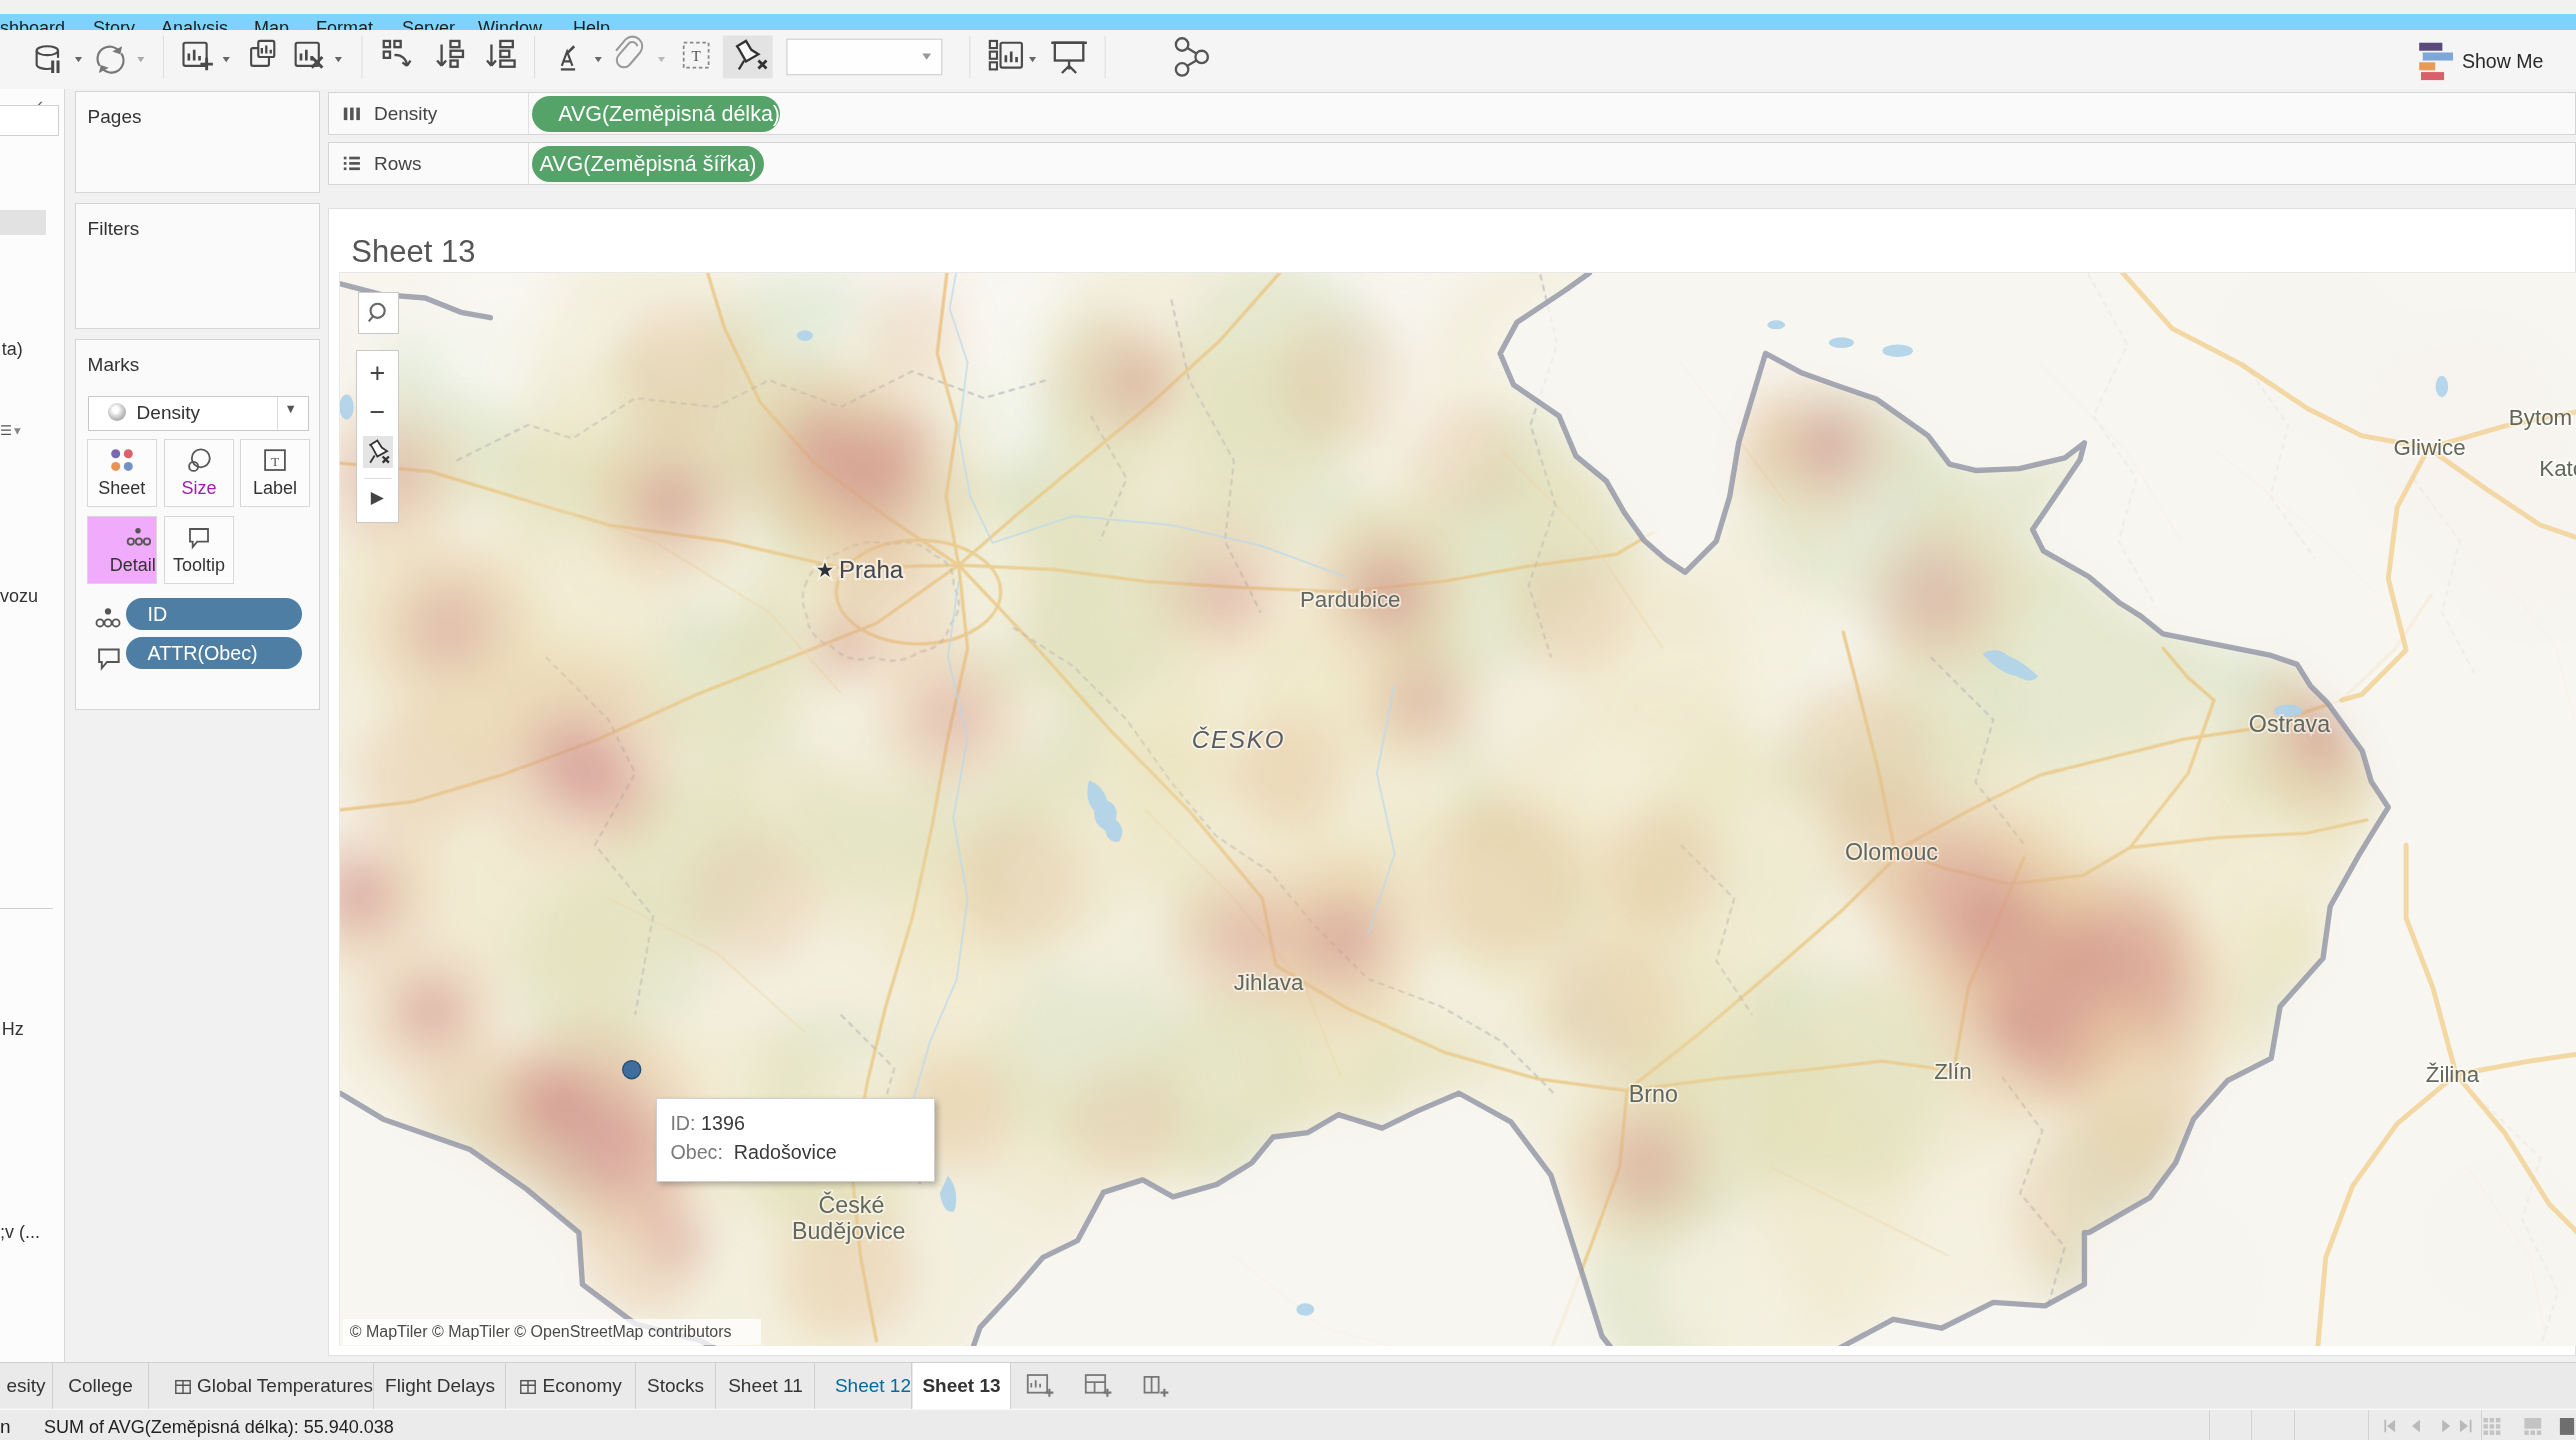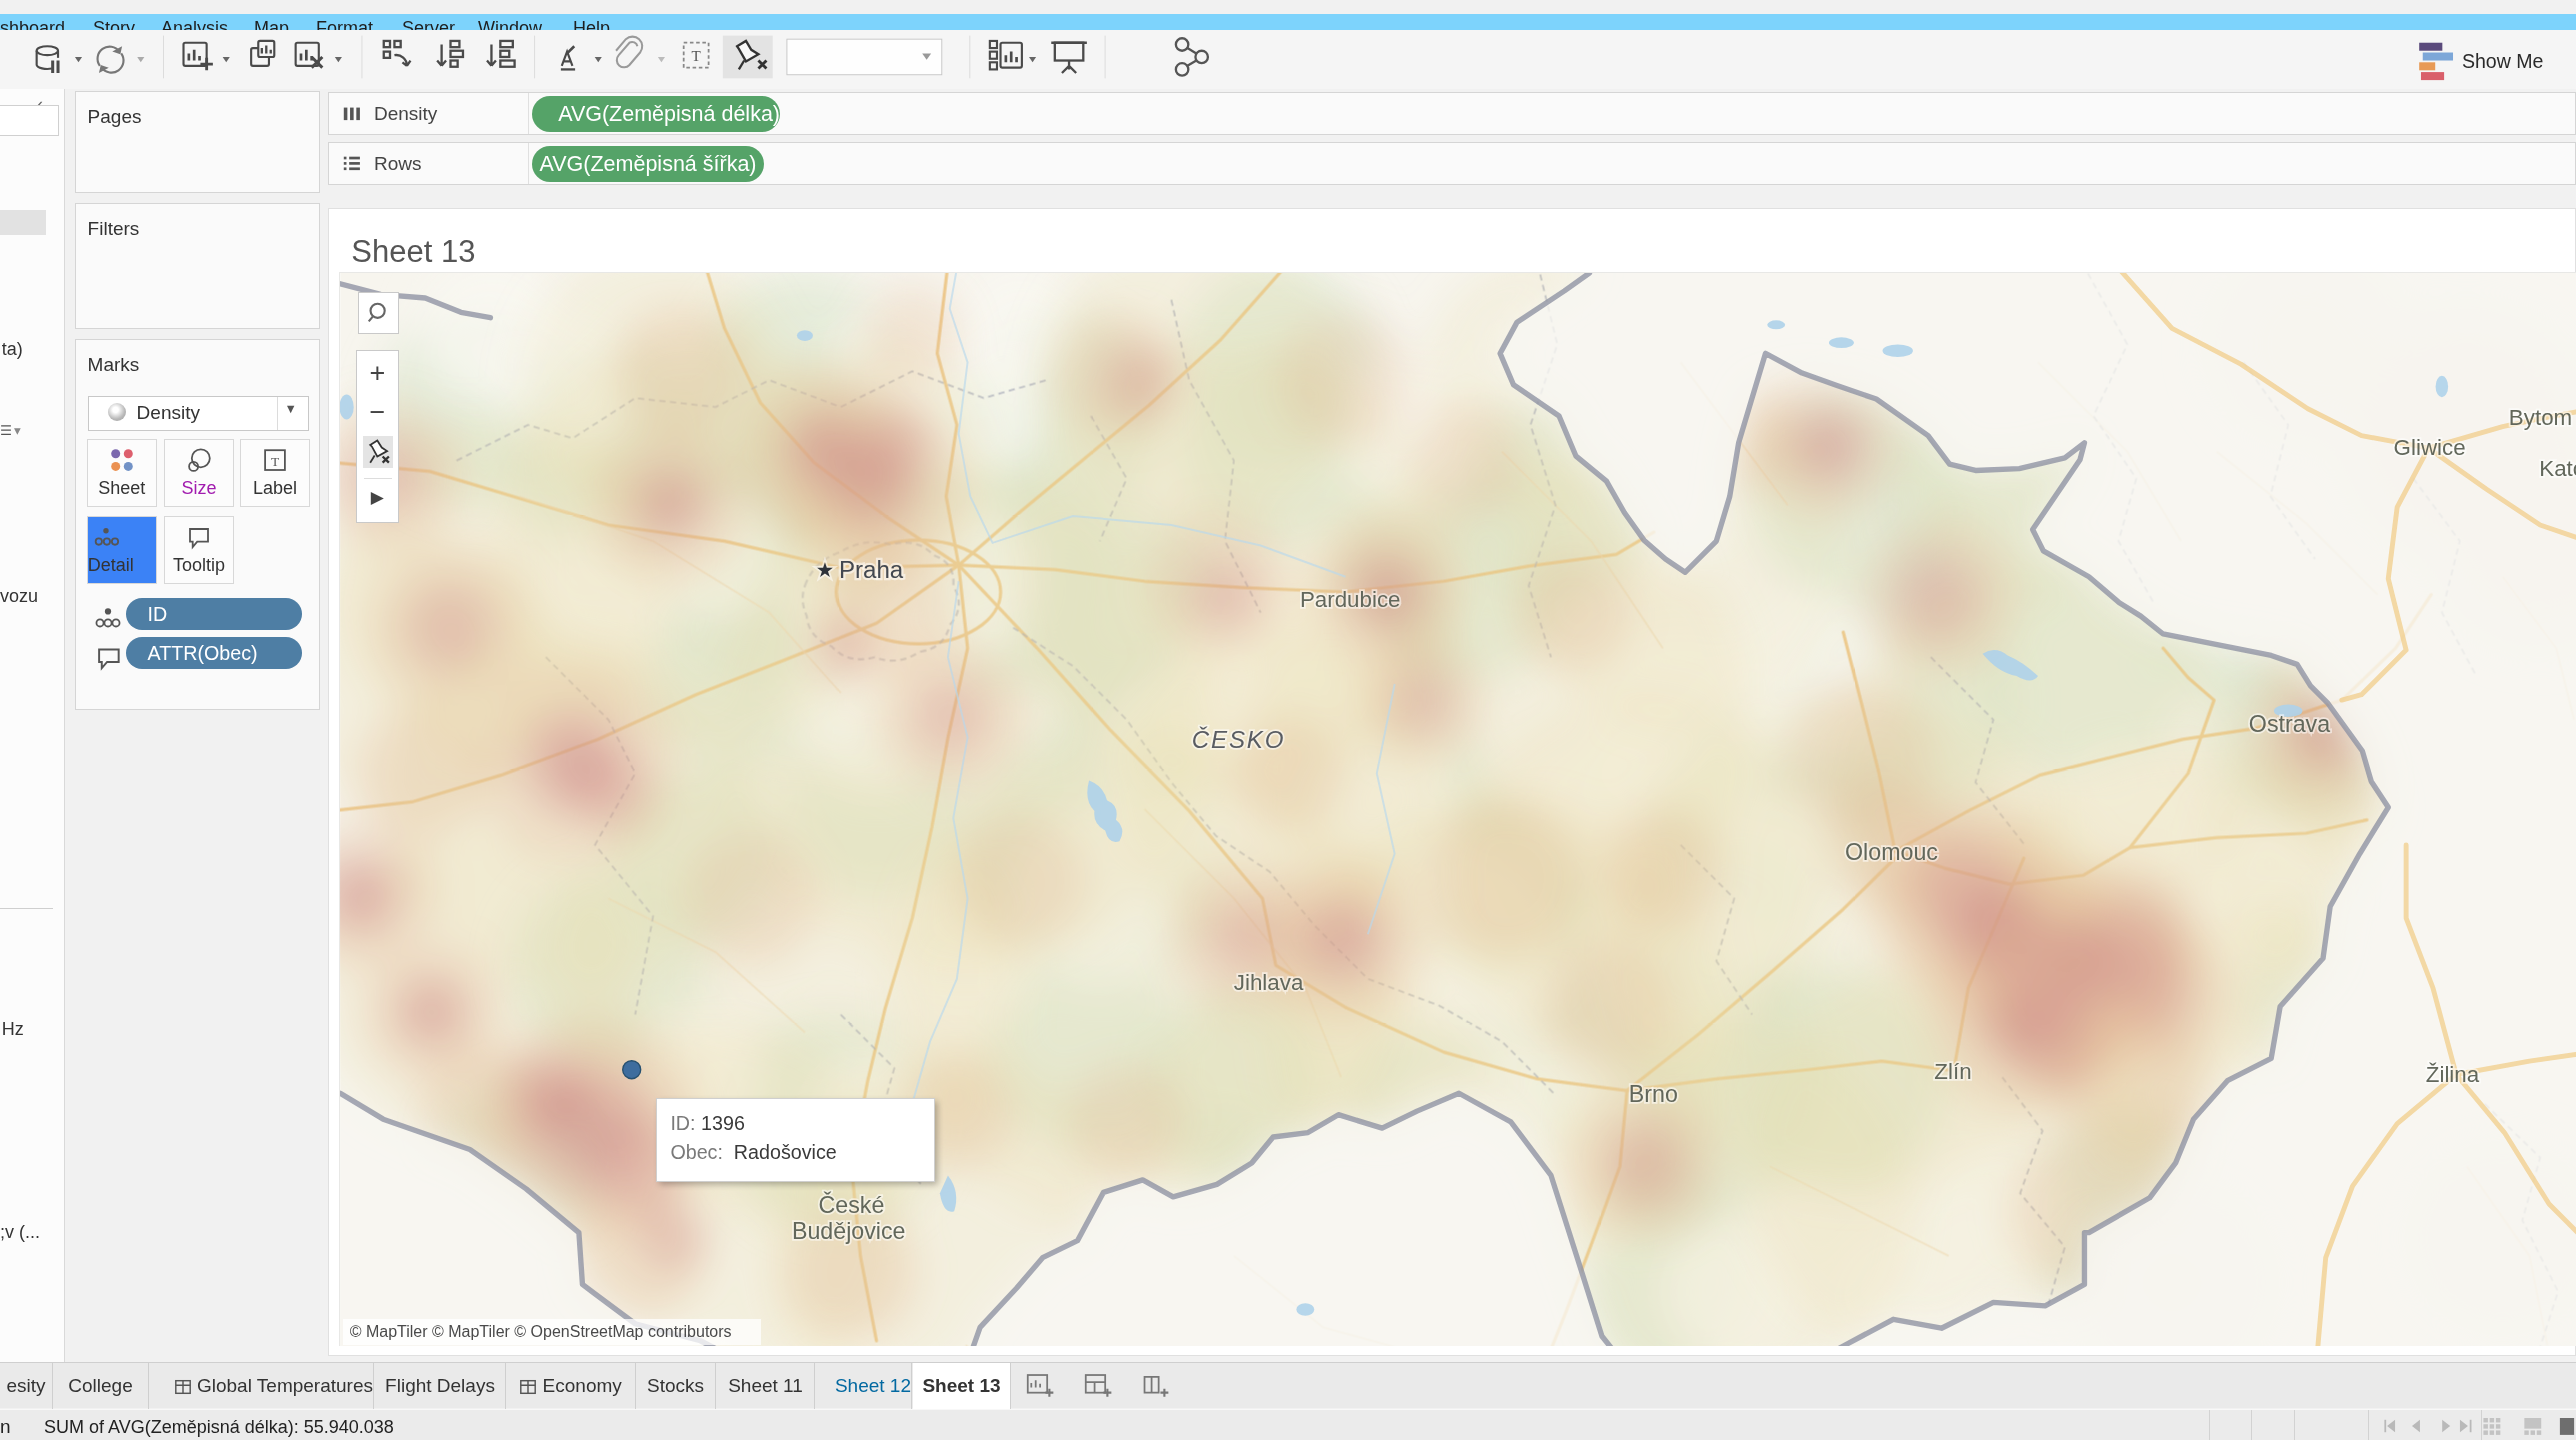--- a/index.html
+++ b/index.html
@@ -159,21 +159,21 @@
     </svg>
     <div style="margin-top:-3.6px;font-size:18px;color:#a21caf">Size</div>
   </div>
   <div style="position:absolute;left:164px;top:99px;width:68px;height:66px;background:#fcfcfc;border:0.9px solid #d8d8d8;text-align:center">
     <svg width="36" height="36" viewBox="0 0 40 40" style="margin-top:2.7px">
       <rect x="9" y="8" width="22" height="22" fill="none" stroke="#555" stroke-width="2"></rect>
       <text x="20" y="25" font-size="15" fill="#555" text-anchor="middle" font-family="Liberation Serif">T</text>
     </svg>
     <div style="margin-top:-3.6px;font-size:18px;color:#333">Label</div>
   </div>
-  <div style="position:absolute;left:10.7px;top:176px;width:68px;height:66px;background:#3b82f6;border:0.9px solid #d8d8d8;text-align:left">
+  <div style="position:absolute;left:10.7px;top:176px;width:68px;height:66px;background:#f0abfc;border:0.9px solid #d8d8d8;text-align:right">
     <svg width="36" height="36" viewBox="0 0 40 40" style="margin-top:2.7px">
       <circle cx="20" cy="12" r="3" fill="#555"></circle>
       <circle cx="12" cy="24" r="3.5" fill="none" stroke="#555" stroke-width="2"></circle>
       <circle cx="21" cy="24" r="3.5" fill="none" stroke="#555" stroke-width="2"></circle>
       <circle cx="30" cy="24" r="3.5" fill="none" stroke="#555" stroke-width="2"></circle>
     </svg>
     <div style="margin-top:-3.6px;font-size:18px;color:#333">Detail</div>
   </div>
   <div style="position:absolute;left:88px;top:176px;width:68px;height:66px;background:#fcfcfc;border:0.9px solid #d8d8d8;text-align:center">
     <svg width="36" height="36" viewBox="0 0 40 40" style="margin-top:2.7px">

